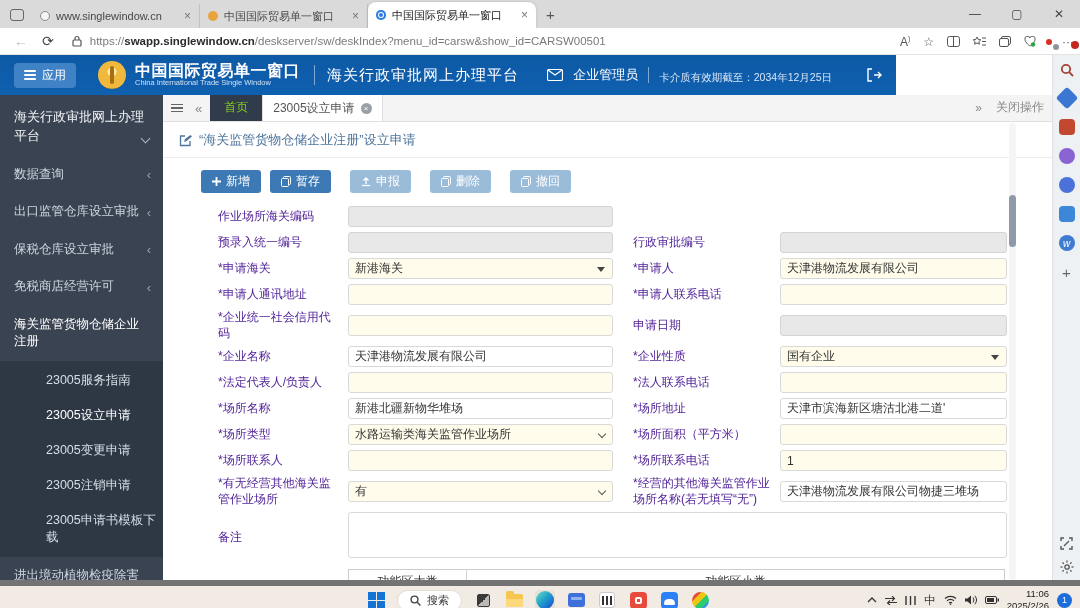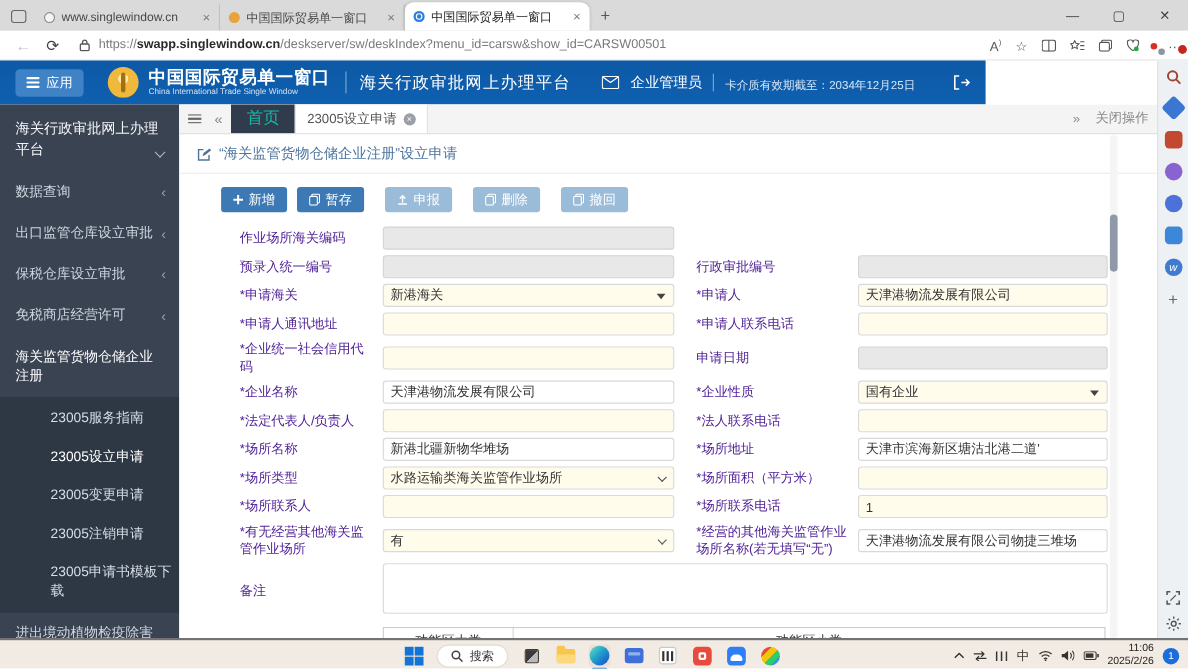--- a/index.html
+++ b/index.html
@@ -61,21 +61,21 @@
   .sb-sub{background:#2e3845;padding:2px 0;}
   .sb-subitem{padding:9px 0 9px 46px;font-size:12.5px;color:#d6dde6;cursor:pointer;}
   .sb-subitem.cur{color:#fff;}
 
   
   .content{position:absolute;left:163px;top:95px;width:889px;height:485px;background:#fff;overflow:hidden;}
   .ct-tabs{height:27px;background:#f4f4f4;border-bottom:1px solid #e0e0e0;display:flex;align-items:flex-end;position:relative;}
   .ct-burger{margin:0 10px 7px 8px;width:12px;}
   .ct-burger span{display:block;height:1.5px;background:#666;margin:2px 0;}
   .ct-arr{font-size:13px;color:#888;margin:0 8px 5px 2px;}
-  .ct-tab-home{background:#303c4c;color:#14b8a6;font-size:15px;height:27px;display:flex;align-items:center;padding:0 14px;}
+  .ct-tab-home{background:#303c4c;color:#84cc16;font-size:12px;height:27px;display:flex;align-items:center;padding:0 14px;}
   .ct-tab-doc{background:#fff;border:1px solid #e0e0e0;border-bottom:none;color:#555;font-size:12px;height:27px;display:flex;align-items:center;gap:6px;padding:0 10px;}
   .ct-close-circle{width:11px;height:11px;border-radius:50%;background:#9aa0a6;color:#fff;font-size:8px;line-height:11px;text-align:center;}
   .ct-right{position:absolute;right:8px;bottom:5px;display:flex;align-items:center;gap:14px;color:#8a8a8a;font-size:12px;}
   .page-head{display:flex;align-items:center;gap:7px;padding:9px 16px 8px 16px;border-bottom:1px solid #ececec;}
   .page-title{font-size:13px;color:#4d749c;}
   .toolbar{display:flex;gap:9px;padding:12px 0 0 38px;}
   .btn{display:flex;align-items:center;gap:5px;height:23px;padding:0 11px;border-radius:3px;background:#3d7ab5;color:#fff;font-size:12px;border:none;cursor:pointer;}
   .btn.disabled{background:#9bbcd9;margin-left:10px;}
 
   
@@ -102,21 +102,21 @@
   
   .v-track{position:absolute;right:36px;top:28px;width:7px;height:457px;background:#f5f5f5;border-radius:4px;}
   .v-thumb{position:absolute;right:36px;top:100px;width:7px;height:52px;background:#8f99a8;border-radius:4px;}
 
   
   .edgebar{position:absolute;right:0;top:55px;width:28px;height:525px;background:#eef1f4;border-left:1px solid #dddfe2;display:flex;flex-direction:column;align-items:center;padding-top:8px;gap:13px;}
   .eb{width:16px;height:16px;border-radius:4px;display:flex;align-items:center;justify-content:center;font-size:10px;color:#fff;flex:0 0 auto;}
   .eb-bottom{position:absolute;bottom:6px;display:flex;flex-direction:column;gap:10px;align-items:center;}
 
   
-  .taskbar{position:absolute;left:0;top:580px;width:1080px;height:28px;background:#f2ebe4;border-top:2px solid #737373;}
+  .taskbar{position:absolute;left:0;top:580px;width:1080px;height:28px;background:#f2ebe4;border-top:6px solid #737373;}
   .tb-center{position:absolute;left:366px;top:0;height:28px;display:flex;align-items:center;gap:11px;}
   .tb-ic{width:20px;height:20px;display:flex;align-items:center;justify-content:center;position:relative;}
   .win-grid{display:grid;grid-template-columns:8px 8px;grid-template-rows:8px 8px;gap:1px;}
   .win-grid i{background:#1374d6;}
   .search-pill{display:flex;align-items:center;gap:6px;background:#fff;border:1px solid #e2dcd4;border-radius:11px;height:21px;padding:0 12px;font-size:11px;color:#333;}
   .taskview{width:13px;height:13px;border:1.5px solid #3a3a3a;border-radius:2px;background:linear-gradient(135deg,#3a3a3a 50%,#b9b9b9 50%);}
   .folder{width:17px;height:13px;background:#f6c64f;border-radius:2px;position:relative;}
   .folder:before{content:"";position:absolute;left:0;top:-3px;width:8px;height:4px;background:#f6c64f;border-radius:2px 2px 0 0;}
   .folder:after{content:"";position:absolute;left:0;bottom:0;width:17px;height:8px;background:#fdd97c;border-radius:0 0 2px 2px;}
   .edge-logo{width:18px;height:18px;border-radius:50%;background:linear-gradient(135deg,#6ee0c8 0%,#21a3c9 45%,#1b6fd0 75%,#2a4bb0 100%);}

